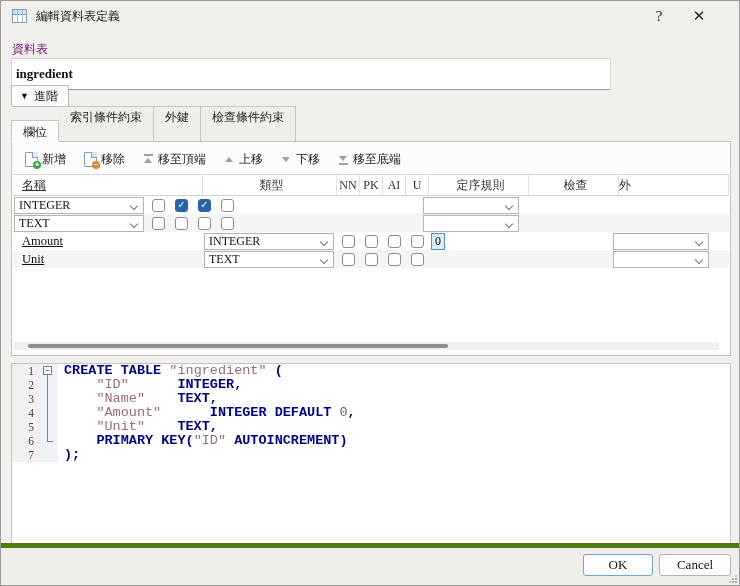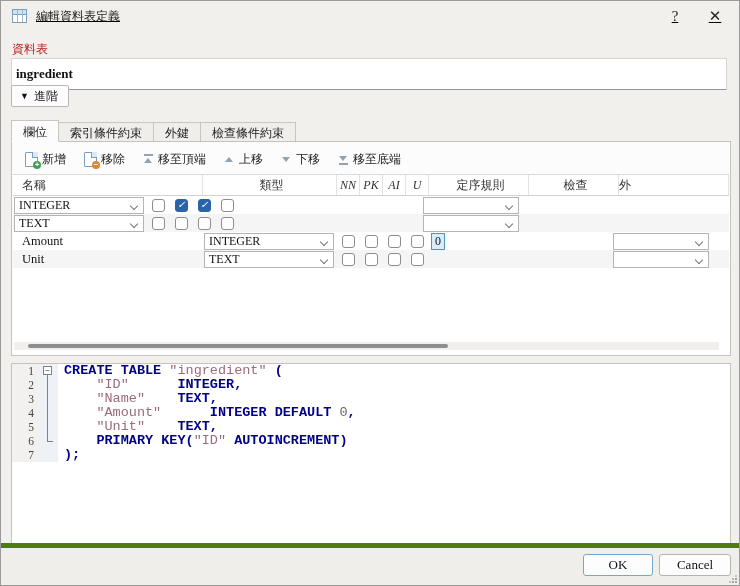--- a/index.html
+++ b/index.html
@@ -1,34 +1,34 @@
 <!DOCTYPE html>
 <html><head>
 <meta charset="utf-8">
 <style>
   html,body{margin:0;padding:0;background:#cfcecc;font-family:"Liberation Sans",sans-serif;}
   .dialog{position:relative;width:740px;height:586px;background:#f2f0ed;border:1px solid #9c9a98;box-sizing:border-box;overflow:hidden;}
   
-  .titlebar{position:absolute;left:0;top:0;right:0;height:30px;display:flex;align-items:center;text-decoration:underline;}
+  .titlebar{position:absolute;left:0;top:0;right:16px;height:30px;display:flex;align-items:center;}
   .title-icon{width:15px;height:14px;margin-left:11px;border:1px solid #7c9fc0;background:#fff;position:relative;box-sizing:border-box;}
   .title-icon::before{content:"";position:absolute;left:0;top:0;right:0;height:4px;background:#cfe2f1;border-bottom:1px solid #7c9fc0;}
   .title-icon::after{content:"";position:absolute;left:4px;top:0;bottom:0;width:4px;border-left:1px solid #9db9d2;border-right:1px solid #9db9d2;}
   .title-text{margin-left:9px;font-size:12px;color:#1a1a1a;}
   .tb-spacer{flex:1;}
   .tb-btn{width:40px;height:30px;border:0;background:transparent;font-size:14px;color:#222;cursor:default;padding:0;}
   .tb-btn.close{font-size:15px;margin-right:4px;}
   .tb-btn.help{font-family:"Liberation Serif",serif;font-size:15px;}
   
-  .grp-label{position:absolute;left:11px;top:40px;font-size:12px;color:#b91c1c;}
-  .name-input{position:absolute;left:10px;top:57px;width:716px;height:20px;box-sizing:border-box;border:1px solid #d8d6d4;border-bottom:1px solid #98969a;background:#fff;font-family:"Liberation Serif",serif;font-size:13px;font-weight:600;color:#111;padding:15px 4px;outline:none;}
+  .grp-label{position:absolute;left:11px;top:40px;font-size:12px;color:#701a75;}
+  .name-input{position:absolute;left:10px;top:57px;width:600px;height:20px;box-sizing:border-box;border:1px solid #d8d6d4;border-bottom:1px solid #98969a;background:#fff;font-family:"Liberation Serif",serif;font-size:13px;font-weight:600;color:#111;padding:15px 4px;outline:none;}
   .adv-btn{position:absolute;left:10px;top:84px;height:22px;padding:0 10px 0 8px;background:#fdfdfd;border:1px solid #b9b7b5;border-radius:2px;font-size:12px;color:#111;display:flex;align-items:center;gap:5px;}
   .adv-arrow{font-size:9px;color:#111;}
   
   .tabbar{position:absolute;left:10px;top:119px;height:22px;display:flex;align-items:flex-end;}
-  .tab{height:20px;line-height:20px;padding:0 11px;font-size:12px;color:#222;background:#f0eeeb;border:1px solid #c8c6c4;border-left:none;box-sizing:border-box;}
+  .tab{height:36px;line-height:20px;padding:0 11px;font-size:12px;color:#222;background:#f0eeeb;border:1px solid #c8c6c4;border-left:none;box-sizing:border-box;}
   .tab:first-child{border-left:1px solid #c8c6c4;}
   .tab.active{background:#fcfcfc;height:22px;line-height:22px;border-bottom:1px solid #fcfcfc;position:relative;z-index:2;}
   
   .tabframe{position:absolute;left:10px;top:140px;width:720px;height:215px;background:#fcfcfc;border:1px solid #c5c3c1;box-sizing:border-box;z-index:1;}
   .toolbar{position:absolute;left:6px;top:5px;height:24px;display:flex;align-items:center;gap:4px;}
   .tool-btn{display:flex;align-items:center;gap:4px;background:transparent;border:0;padding:2px 7px;font-size:12px;color:#1a1a1a;}
   
   .doc-ico{position:relative;width:13px;height:15px;background:#fff;border:1px solid #7c9cc0;border-radius:1px;box-sizing:border-box;}
   .doc-ico::before{content:"";position:absolute;right:-1px;top:-1px;width:5px;height:5px;background:#dce9f5;border-left:1px solid #7c9cc0;border-bottom:1px solid #7c9cc0;}
   .badge{position:absolute;right:-4px;bottom:-3px;width:8px;height:8px;border-radius:50%;color:#fff;font-size:8px;line-height:8px;text-align:center;font-weight:bold;}
@@ -39,21 +39,21 @@
   .tri.up{border-bottom:5px solid #8fa3b2;}
   .tri.down{border-top:5px solid #8fa3b2;}
   .bar{position:absolute;left:1px;width:9px;height:2px;background:#8fa3b2;}
   
   .grid{position:absolute;left:1px;right:1px;top:32px;bottom:1px;overflow:hidden;background:#fff;}
   .ghead{display:flex;height:20px;align-items:center;border-top:1px solid #dcdad8;border-bottom:1px solid #d4d2d0;background:#fff;}
   .ghead .hcell{font-size:12px;color:#333;box-sizing:border-box;border-right:1px solid #e4e2e0;height:20px;line-height:20px;overflow:hidden;white-space:nowrap;}
   .hcell.c-name{padding-left:9px;}
   .hcell.c-type,.hcell.c-def,.hcell.c-check,.hcell.c-coll{padding-left:4px;text-align:center;}
   .hcell.c-chk{text-align:center;font-family:"Liberation Serif",serif;font-size:12px;}
-  .c-name{width:190px;}.c-type{width:134px;}.c-chk{width:23px;font-style:italic;}.c-def{width:93px;}.c-check{width:90px;}.c-coll{width:100px;}.c-fk{width:12px;flex:1;}
+  .c-name{width:190px;text-decoration:underline;}.c-type{width:134px;}.c-chk{width:23px;}.c-def{width:93px;}.c-check{width:90px;}.c-coll{width:100px;}.c-fk{width:12px;flex:1;}
   .grow{display:flex;height:18px;align-items:center;}
   .grow.alt{background:#f5f5f5;}
   .cell{box-sizing:border-box;height:18px;display:flex;align-items:center;overflow:hidden;}
   .cell.c-name{font-family:"Liberation Serif",serif;font-size:12.5px;color:#111;padding-left:9px;}
   .sel{position:relative;height:17px;background:#fff;border:1px solid #b6b4b2;box-sizing:border-box;display:flex;align-items:center;}
   .sel .val{font-family:"Liberation Serif",serif;font-size:12px;color:#111;padding-left:4px;}
   .chev{position:absolute;right:6px;top:5px;width:5px;height:5px;border-right:1.4px solid #777;border-bottom:1.4px solid #777;transform:rotate(45deg);}
   .c-type .sel{width:130px;margin-left:1px;}
   .c-coll .sel{width:96px;margin-left:1px;}
   .cbx{width:13px;height:13px;border:1px solid #8d8d8d;border-radius:3px;background:#fff;box-sizing:border-box;margin:0 auto;display:flex;align-items:center;justify-content:center;}

